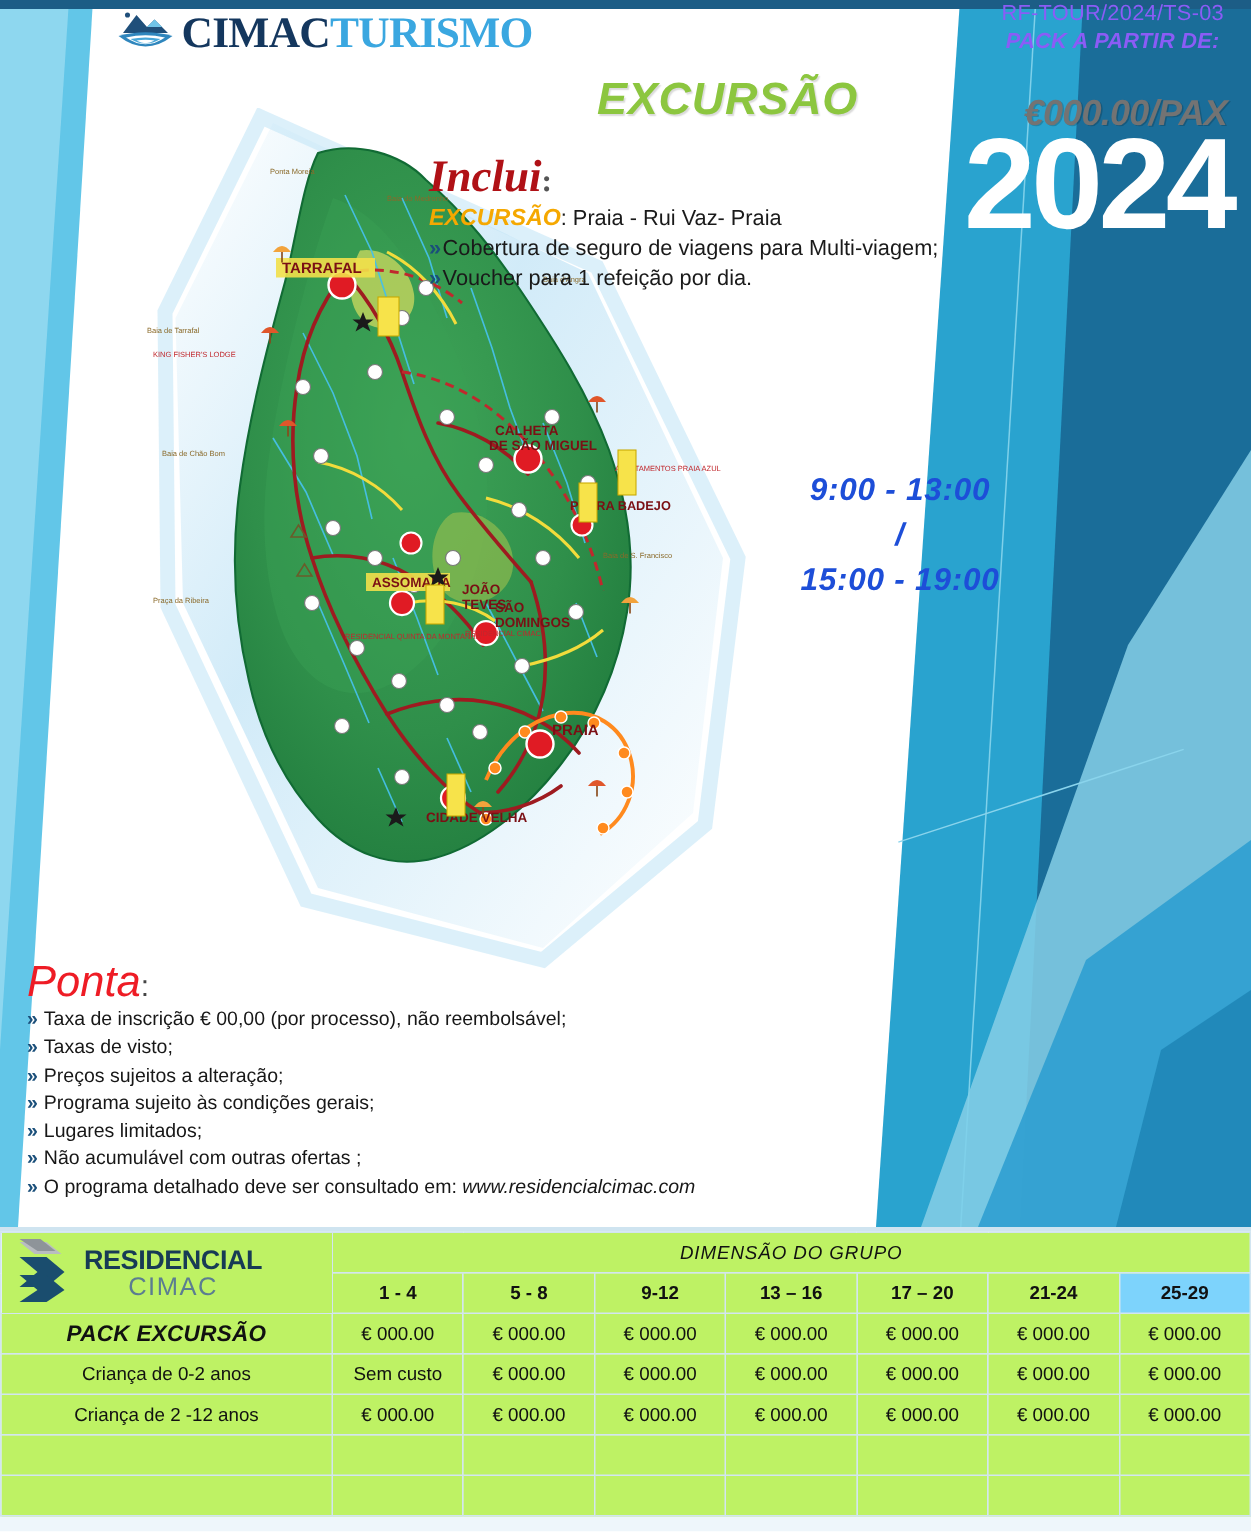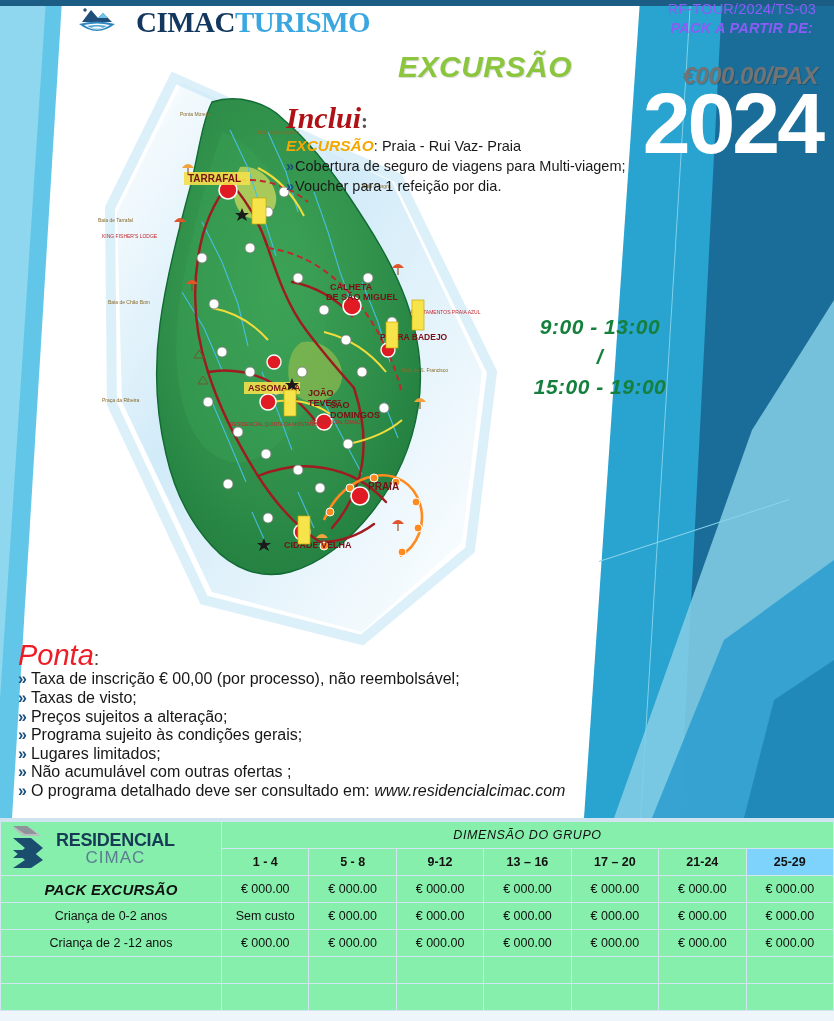--- a/index.html
+++ b/index.html
@@ -21,21 +21,21 @@
   .r3{position:absolute;top:0;right:0;width:260px;height:818px;background:#86cfe6;opacity:.85;
       clip-path:polygon(178px 430px,260px 300px,260px 818px,40px 818px);}
   .r4{position:absolute;top:0;right:0;width:260px;height:818px;background:#2f9fd0;opacity:.9;
       clip-path:polygon(150px 640px,260px 560px,260px 818px,78px 818px);}
   .r5{position:absolute;top:0;right:0;width:120px;height:818px;background:#1175a6;opacity:.55;
       clip-path:polygon(60px 700px,120px 660px,120px 818px,30px 818px);}
   .hair1{position:absolute;top:0;right:168px;width:1px;height:818px;background:#7fd0ea;transform:skewX(-3.5deg);}
   .hair2{position:absolute;top:530px;right:40px;width:200px;height:1px;background:#8ad4ec;transform:rotate(-18deg);}
 
   
-  .logo{position:absolute;top:6px;left:78px;display:flex;align-items:center;gap:20px;}
+  .logo{position:absolute;top:6px;left:78px;display:flex;align-items:center;gap:5px;}
   .logo-mark{width:38px;height:32px;position:relative;}
   .logo-txt{font-family:"Liberation Serif",serif;font-size:29px;font-weight:700;letter-spacing:-.5px;}
   .logo-txt .c1{color:#14375e;}
   .logo-txt .c2{color:#3aa7e0;}
 
   .ref{position:absolute;top:0;right:18px;text-align:center;color:#8b5cf6;
        font-size:14.5px;line-height:19px;letter-spacing:.2px;}
   .ref .l2{font-style:italic;font-weight:600;}
   .price-top{position:absolute;top:62px;right:16px;color:#737373;font-size:24px;
        font-style:italic;font-weight:700;letter-spacing:-.5px;text-shadow:1px 1px 0 rgba(0,0,0,.18);}
@@ -52,37 +52,37 @@
   .inclui{position:absolute;top:103px;left:286px;width:380px;}
   .inclui h2{margin:0;font-family:"Liberation Serif",serif;font-size:30px;font-style:italic;
        font-weight:700;color:#b01116;line-height:1;}
   .inclui h2 .colon{color:#555;font-size:21px;font-style:normal;}
   .inc-sub{margin-top:3px;font-size:14.5px;color:#1a1a1a;line-height:20px;white-space:nowrap;}
   .inc-sub b{color:#f5a800;font-style:italic;font-weight:700;font-size:15.5px;}
   .inc-li{font-size:14.5px;color:#1a1a1a;line-height:20px;white-space:nowrap;}
   .inc-li .bullet{color:#1a4f7a;font-weight:700;letter-spacing:-2px;padding-right:3px;}
 
   
-  .sched{position:absolute;top:312px;left:505px;width:190px;text-align:center;color:#15803d;
+  .sched{position:absolute;top:312px;left:505px;width:190px;text-align:center;color:#1d4ed8;
        font-size:21px;font-style:italic;font-weight:600;line-height:30px;letter-spacing:.5px;}
 
   
   .exclui{position:absolute;top:640px;left:18px;width:560px;}
   .exclui h2{margin:0;font-size:29px;font-style:italic;color:#ee1c25;font-weight:400;line-height:1.05;}
   .exclui h2 .colon{color:#444;font-size:20px;font-style:normal;}
-  .exc-li{font-size:16px;color:#171717;line-height:18.6px;white-space:nowrap;}
+  .exc-li{font-size:13px;color:#171717;line-height:18.6px;white-space:nowrap;}
   .exc-li .bullet{color:#1a4f7a;font-weight:700;padding-right:4px;}
   .exc-li i{font-style:italic;}
 
   
   .tablewrap{position:absolute;top:818px;left:0;width:834px;height:203px;background:#eef6fb;
        border-top:3px solid #cfe4f0;}
   table.pricing{border-collapse:collapse;width:834px;table-layout:fixed;}
   table.pricing td{border:1px solid #d2e5f1;font-size:12.5px;color:#111;text-align:center;
-       background:#86efac;padding:0;height:26px;}
+       background:#bef264;padding:0;height:26px;}
   .col-brand{width:220px;}
   .hdr-dim{font-style:italic;font-size:13.5px;color:#2b5a7a;letter-spacing:.6px;height:36px;}
   .hdr-grp{color:#16a34a;font-weight:700;font-size:14px;height:38px;}
   .hdr-grp.last{background:#7dd3fc;}
   .cell-last{background:#e6f3f9;}
   .rowlabel{text-align:center;font-size:13px;color:#111;margin-top:28px;}
   .rowlabel.bold{font-weight:700;font-style:italic;font-size:15px;letter-spacing:.2px;}
   .brandcell{position:relative;background:#eef6fb;height:76px;}
   .brand-inner{display:flex;align-items:center;gap:5px;padding-left:10px;}
   .brand-txt{line-height:1;}

